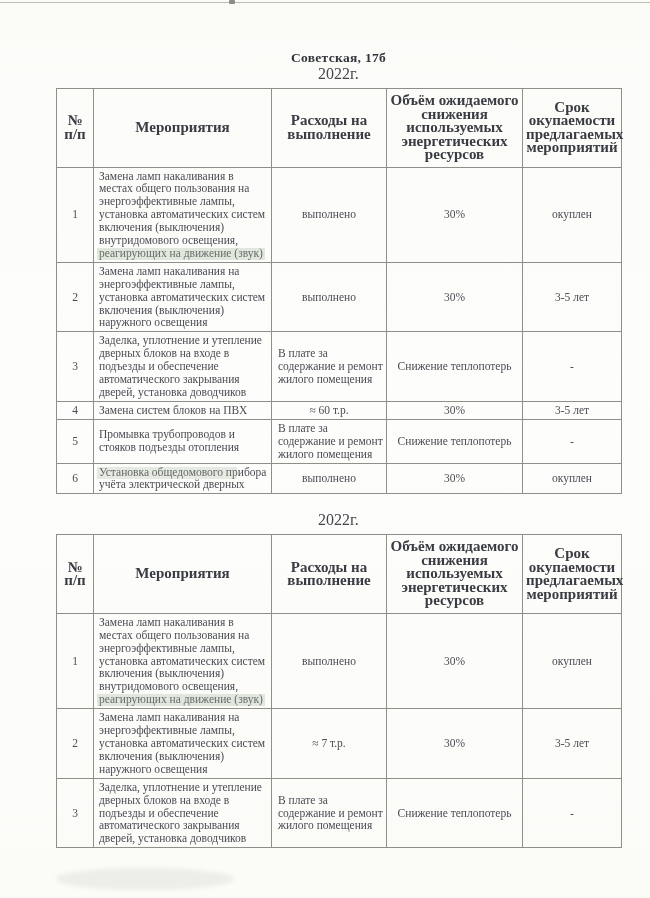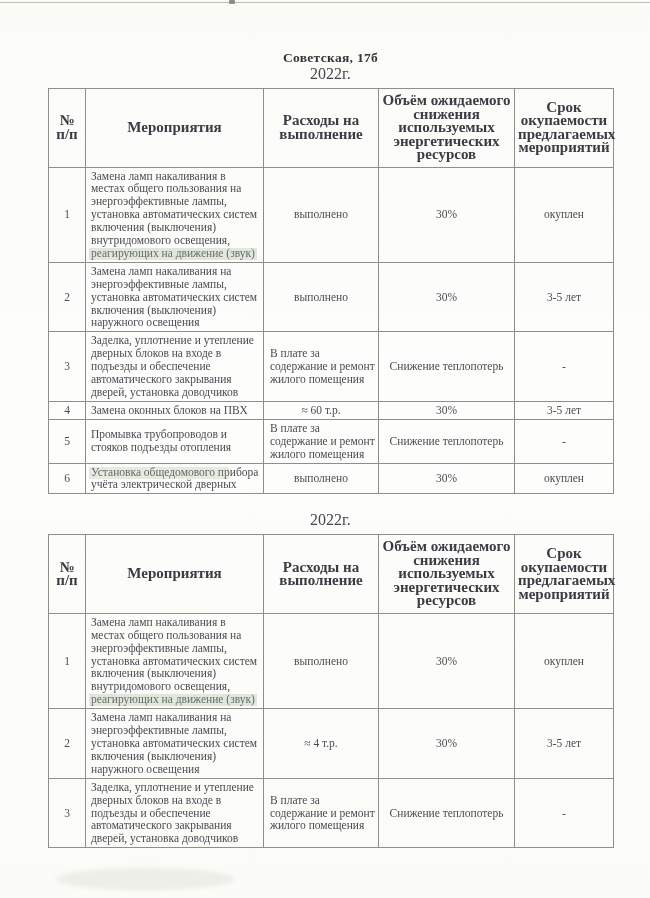--- a/index.html
+++ b/index.html
@@ -11,21 +11,21 @@
     background: linear-gradient(180deg, #fbfbf8 0%, #fdfdfb 45%, #fbfbf8 100%);
     font-family: "Liberation Serif", "DejaVu Serif", serif;
     color: #46484f;
     overflow: hidden;
   }
   .scan-top-line { position: absolute; top: 2px; left: 0; width: 650px; height: 1px; background: #bdbdb5; }
   .scan-top-mark { position: absolute; top: 0; left: 229px; width: 6px; height: 4px; background: #8d8d87; border-radius: 1px; }
   .scan-bottom-blob { position: absolute; left: 56px; bottom: 8px; width: 178px; height: 22px;
     background: rgba(178,192,166,0.20); border-radius: 50%; filter: blur(2px); }
 
-  .content { position: absolute; left: 48px; top: 50px; width: 565px; }
+  .content { position: absolute; left: 56px; top: 50px; width: 565px; }
   .section + .section { margin-top: 18px; }
 
   .section-title {
     text-align: center; font-weight: bold; font-size: 13.5px;
     color: #33353d; letter-spacing: 0.3px; line-height: 16px;
   }
   .section-year { text-align: center; font-size: 16px; color: #45474f; line-height: 15px; margin-bottom: 7px; }
 
   table.measures {
     border-collapse: collapse; table-layout: fixed; width: 565px;
@@ -103,21 +103,21 @@
             </tr>
             <tr>
               <td class="cell-num">3</td>
               <td class="cell-measure">Заделка, уплотнение и утепление дверных блоков на входе в подъезды и обеспечение автоматического закрывания дверей, установка доводчиков</td>
               <td class="cell-cost left">В плате за содержание и ремонт жилого помещения</td>
               <td class="cell-reduction">Снижение теплопотерь</td>
               <td class="cell-payback">-</td>
             </tr>
             <tr>
               <td class="cell-num">4</td>
-              <td class="cell-measure">Замена оконных блоков на ПВХ</td>
+              <td class="cell-measure">Замена систем блоков на ПВХ</td>
               <td class="cell-cost">≈ 60 т.р.</td>
               <td class="cell-reduction">30%</td>
               <td class="cell-payback">3-5 лет</td>
             </tr>
             <tr>
               <td class="cell-num">5</td>
               <td class="cell-measure">Промывка трубопроводов и стояков подъезды отопления</td>
               <td class="cell-cost left">В плате за содержание и ремонт жилого помещения</td>
               <td class="cell-reduction">Снижение теплопотерь</td>
               <td class="cell-payback">-</td>
@@ -157,21 +157,21 @@
             <tr>
               <td class="cell-num">1</td>
               <td class="cell-measure">Замена ламп накаливания в местах общего пользования на энергоэффективные лампы, установка автоматических систем включения (выключения) внутридомового освещения, реагирующих на движение (звук)</td>
               <td class="cell-cost">выполнено</td>
               <td class="cell-reduction">30%</td>
               <td class="cell-payback">окуплен</td>
             </tr>
             <tr>
               <td class="cell-num">2</td>
               <td class="cell-measure">Замена ламп накаливания на энергоэффективные лампы, установка автоматических систем включения (выключения) наружного освещения</td>
-              <td class="cell-cost">≈ 4 т.р.</td>
+              <td class="cell-cost">≈ 7 т.р.</td>
               <td class="cell-reduction">30%</td>
               <td class="cell-payback">3-5 лет</td>
             </tr>
             <tr>
               <td class="cell-num">3</td>
               <td class="cell-measure">Заделка, уплотнение и утепление дверных блоков на входе в подъезды и обеспечение автоматического закрывания дверей, установка доводчиков</td>
               <td class="cell-cost left">В плате за содержание и ремонт жилого помещения</td>
               <td class="cell-reduction">Снижение теплопотерь</td>
               <td class="cell-payback">-</td>
             </tr>

